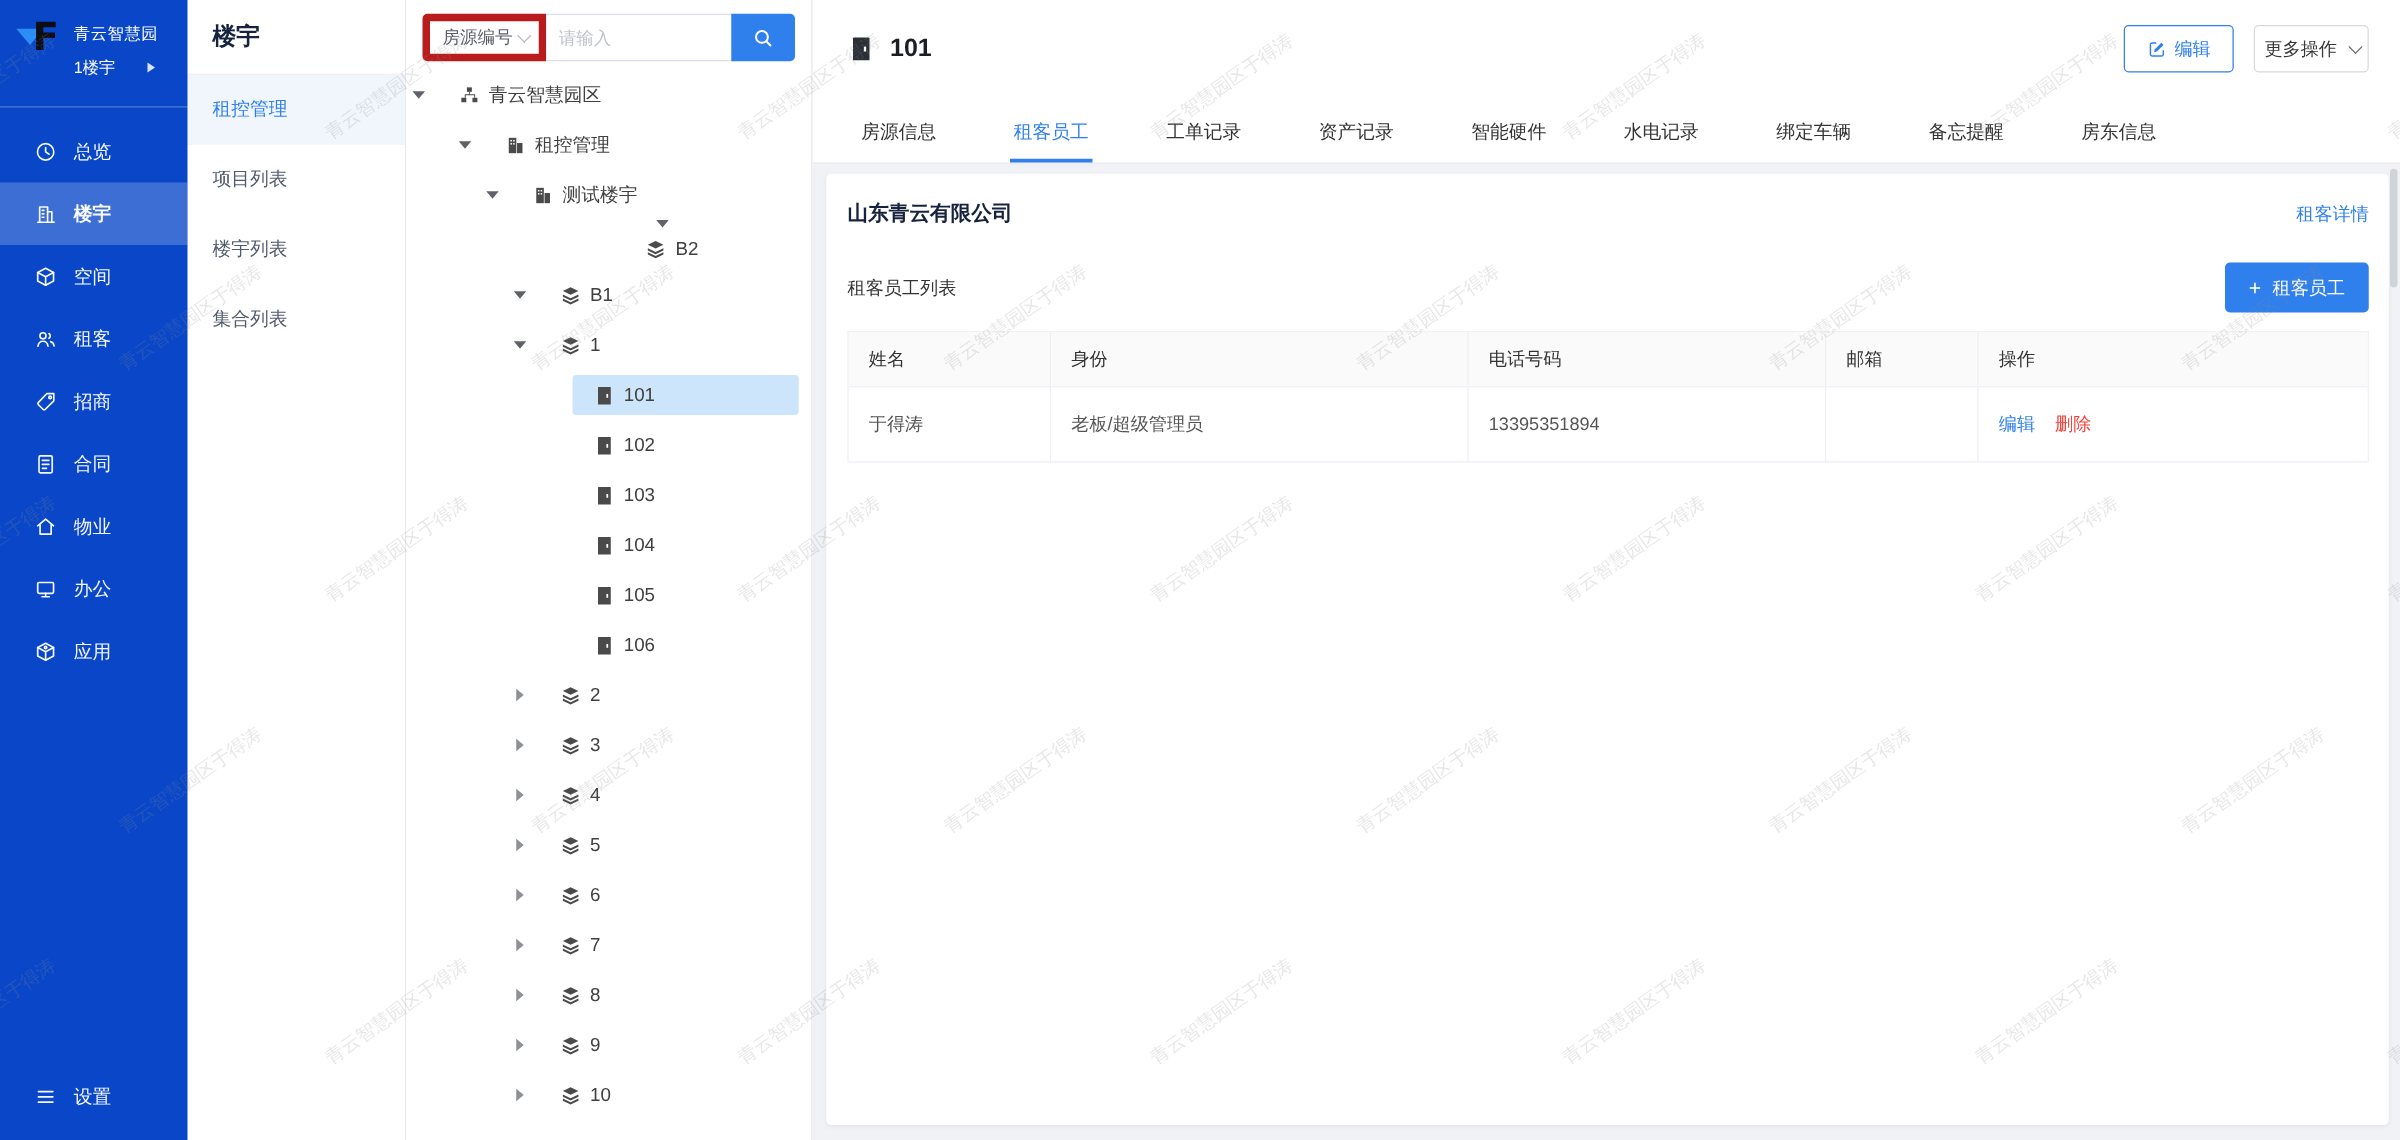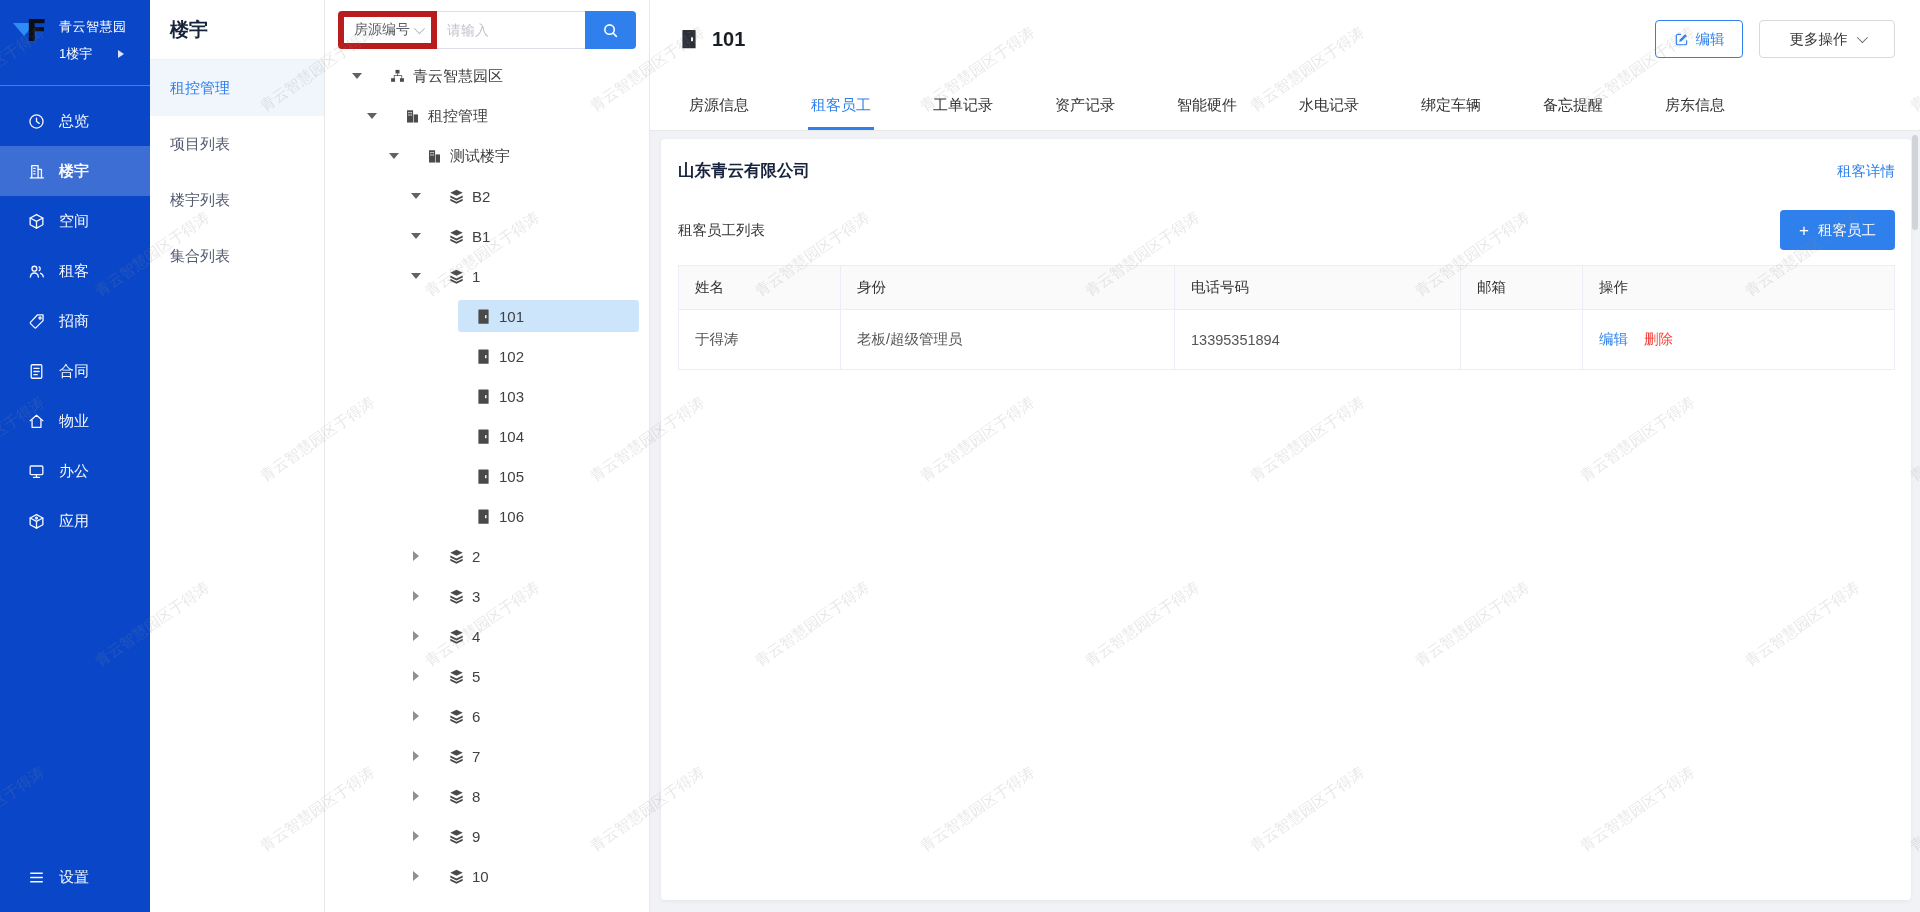--- a/index.html
+++ b/index.html
@@ -55,21 +55,21 @@
 
   
   .main { position:absolute; left:650px; top:0; right:0; height:912px; background:#f0f2f5; }
   .main-header { height:131px; background:#fff; border-bottom:1px solid #e8e8e8; position:relative; }
   .title-row { display:flex; align-items:center; padding:20px 25px 0 28px; }
   .room-ic { width:22px; height:26px; color:#2b2f36; display:flex; }
   .room-title { font-size:20px; font-weight:600; color:#1b1f24; margin-left:12px; }
   .header-actions { margin-left:auto; display:flex; gap:16px; }
   .btn { height:38px; border-radius:4px; background:#fff; display:flex; align-items:center; justify-content:center; font-size:14.5px; cursor:pointer; }
   .btn-edit { width:88px; border:1px solid #2f80ed; color:#2f80ed; gap:7px; }
-  .btn-more { width:136px; border:1px solid #d9d9d9; color:#383838; gap:9px; }
+  .btn-more { width:92px; border:1px solid #d9d9d9; color:#383838; gap:9px; }
   .chev2 { width:8px; height:8px; border-right:1.5px solid #6a6e75; border-bottom:1.5px solid #6a6e75; transform:rotate(45deg) translateY(-2px); }
   .tabs { position:absolute; left:0; right:0; bottom:0; display:flex; padding-left:39px; }
   .tab { margin-right:62px; padding-bottom:15px; font-size:15px; color:#333; cursor:pointer; position:relative; white-space:nowrap; }
   .tab.active { color:#2f80ed; }
   .tab.active::after { content:""; position:absolute; left:-3px; right:-3px; bottom:0; height:3px; background:#2f80ed; }
 
   .card { position:absolute; left:11px; top:139px; width:1250px; height:761px; background:#fff; border-radius:4px; box-shadow:0 1px 4px rgba(0,0,0,.05); }
   .card-head { display:flex; align-items:center; padding:21px 16px 0 17px;justify-content:center; }
   .company { font-size:16.5px; font-weight:700; color:#17233d; }
   .link { font-size:14.5px; color:#2f80ed; cursor:pointer; }
@@ -230,21 +230,21 @@
     </div>
     <input class="search-input" placeholder="请输入" style="">
     <button class="search-btn">
       <svg width="17" height="17" viewBox="0 0 18 18" fill="none" stroke="#fff" stroke-width="1.7" stroke-linecap="round">
         <circle cx="8" cy="8" r="5"></circle>
           <path d="M11.9 11.9 15.2 15.2"></path>
       </svg>
     </button>
   </div>
   <div id="tree" class="tree">
-      <div class="t-row" style="padding-left: 26px;">
+      <div class="t-row" style="padding-left: 4px;">
         <span class="t-caret">
           <span class="caret-down"></span>
         </span>
         <div class="t-body">
           <span class="ic">
             <svg width="17" height="17" viewBox="0 0 18 18" fill="currentColor">
               <rect x="6.9" y="2" width="4.2" height="3.8"></rect>
               <rect x="2.2" y="10.8" width="4.2" height="3.8"></rect>
               <rect x="11.6" y="10.8" width="4.2" height="3.8"></rect>
               <path d="M8.6 5.8h.8v2h4.5v3h-.8V8.6H5.9v2.2h-.8v-3h3.5z"></path>
@@ -282,21 +282,21 @@
               <rect x="10.2" y="6.8" width="4.6" height="8.6"></rect>
               <rect x="4.6" y="4.2" width="1.3" height="1.3" fill="#fff"></rect>
               <rect x="6.9" y="4.2" width="1.3" height="1.3" fill="#fff"></rect>
               <rect x="4.6" y="6.8" width="1.3" height="1.3" fill="#fff"></rect>
               <rect x="6.9" y="6.8" width="1.3" height="1.3" fill="#fff"></rect>
             </svg>
           </span>
           <span>测试楼宇</span>
         </div>
       </div>
-      <div class="t-row" style="padding-left: 85px;">
+      <div class="t-row" style="padding-left: 85px; flex-direction: column;">
         <span class="t-caret">
           <span class="caret-down"></span>
         </span>
         <div class="t-body">
           <span class="ic">
             <svg width="17" height="17" viewBox="0 0 18 18" fill="currentColor">
               <path d="M9 1.8 15.6 5 9 8.2 2.4 5z"></path>
               <path d="M2.4 8 9 11.2 15.6 8v2L9 13.2 2.4 10z"></path>
               <path d="M2.4 11.4 9 14.6l6.6-3.2v2L9 16.6l-6.6-3.2z"></path>
             </svg>

